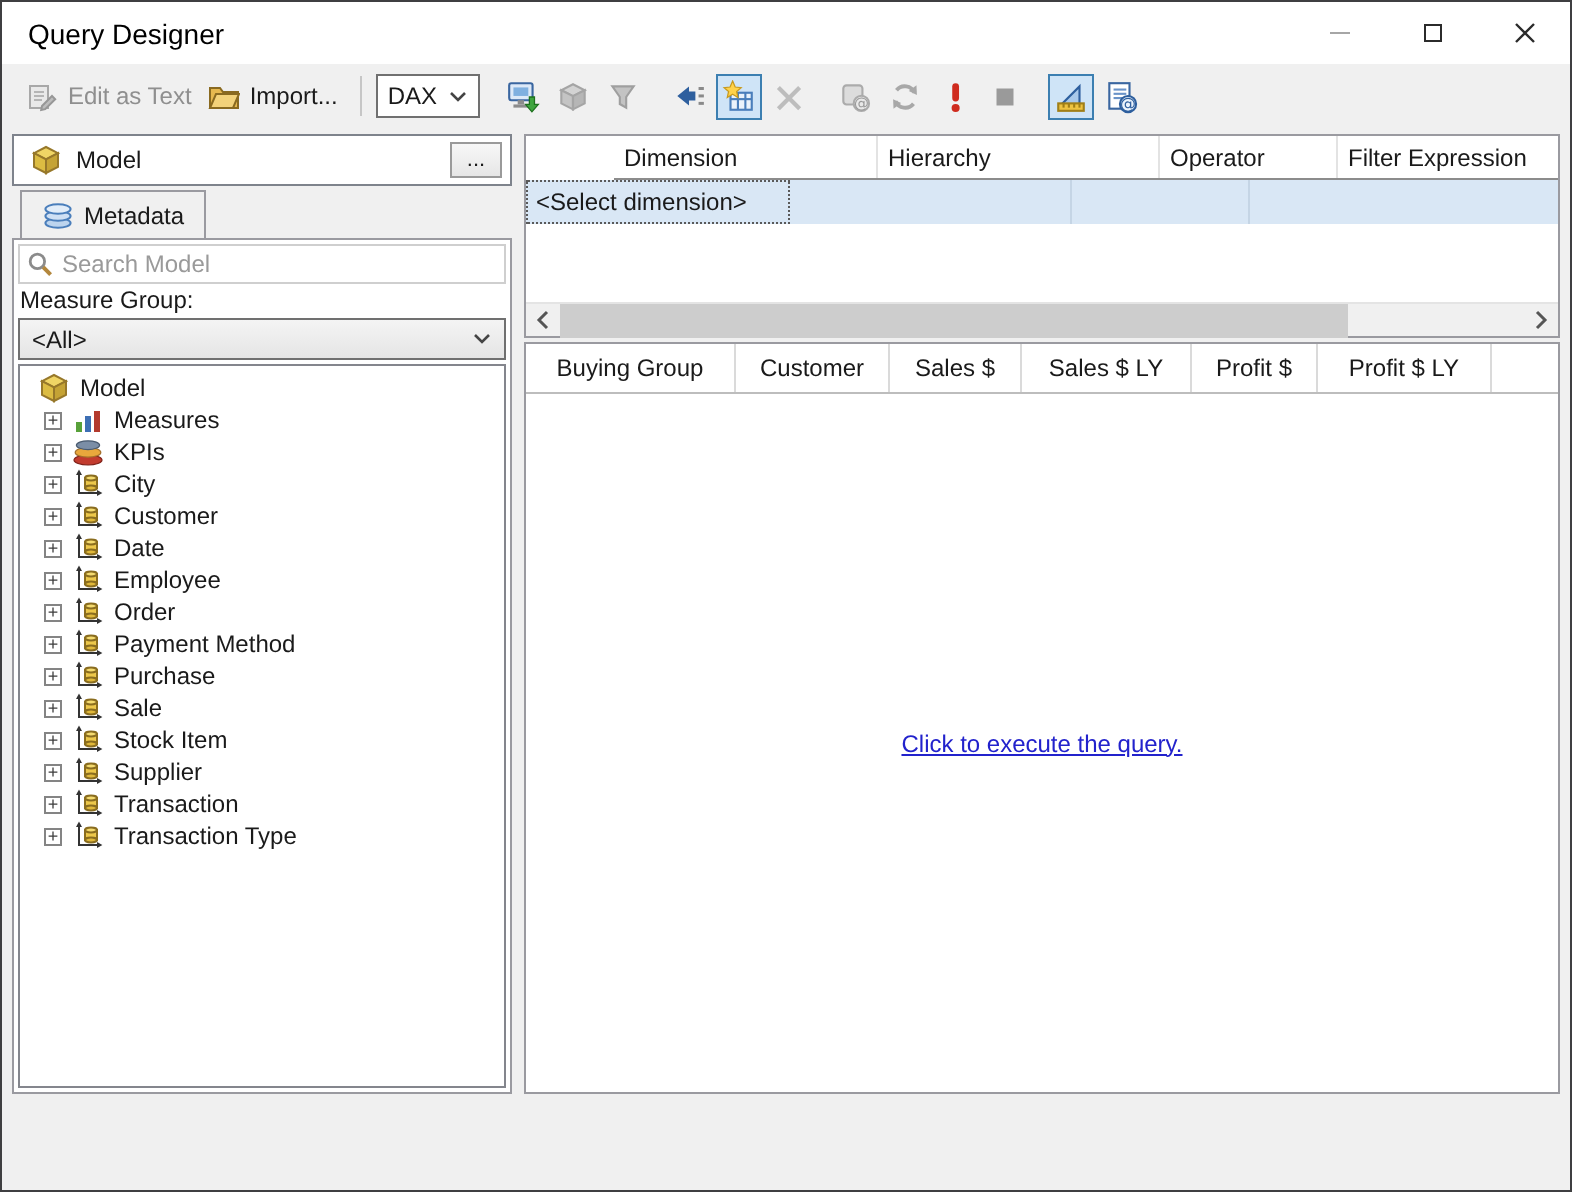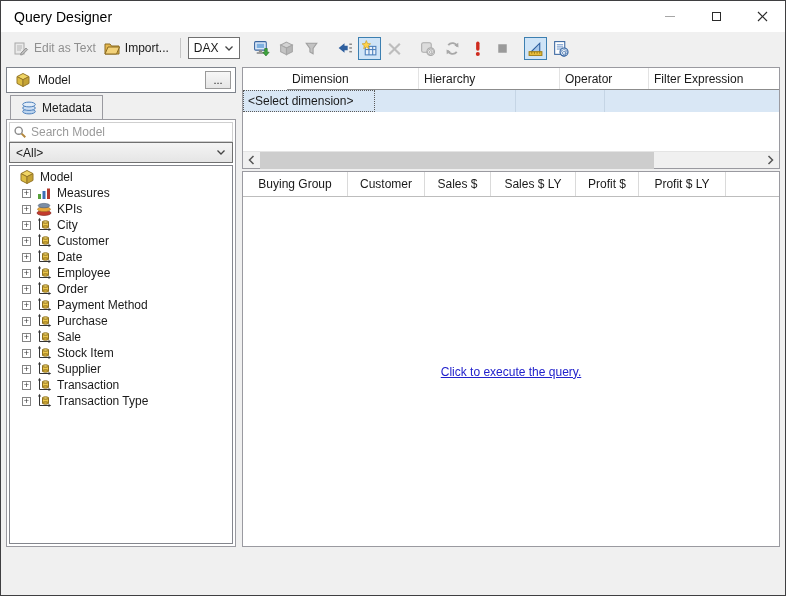--- a/index.html
+++ b/index.html
@@ -29,21 +29,21 @@
   .tb-icons{ display:flex; align-items:center; margin-left:10px; gap:2px; }
   .tb-icon{ width:23px; height:23px; display:flex; align-items:center; justify-content:center;
             border:1px solid transparent; }
   .tb-icon.active{ background:#cfe4f7; border:1px solid #3c7fb1; }
   .tb-gap{ width:6px; }
 
   
   .main{ position:absolute; top:66px; left:5px; right:5px; bottom:48px; display:flex; }
 
   
-  .left-panel{ width:230px; display:flex; flex-direction:column; }
+  .left-panel{ width:250px; display:flex; flex-direction:column; }
   .model-header{ height:26px; border:1px solid #7e838c; background:#fff;
                  display:flex; align-items:center; gap:7px; padding:0 4px 0 8px; }
   .more-btn{ margin-left:auto; width:26px; height:18px; border:1px solid #9a9a9a;
              background:linear-gradient(#f7f7f7,#e6e6e6); display:flex; align-items:center;
              justify-content:center; font-size:11px; line-height:10px; }
   .tab-row{ height:26px; display:flex; align-items:flex-end; padding-left:4px; }
   .tab{ height:24px; display:flex; align-items:center; gap:5px; padding:0 10px;
         border:1px solid #9a9aa0; border-bottom:none; background:#f0f0f0; }
   .metadata-content{ flex:1; border:1px solid #9a9aa0; background:#fff; padding:2px;
                      display:flex; flex-direction:column; }
@@ -275,20 +275,21 @@
       <div class="metadata-content">
 
         <div class="search-box">
           <svg width="14" height="14" viewBox="0 0 14 14">
               <circle cx="5.7" cy="5.7" r="3.6" fill="none" stroke="#8b8b8b" stroke-width="1.4"></circle>
               <line x1="8.6" y1="8.6" x2="12.3" y2="12.3" stroke="#b3873c" stroke-width="2"></line>
             </svg>
           <input type="text" placeholder="Search Model" style="">
         </div>
 
+        <div class="mg-label">Measure Group:</div>
 
         <div class="mg-combo">
           <span>&lt;All&gt;</span>
           <svg width="10" height="7" viewBox="0 0 10 7">
               <path d="M1.5 1.5 L5 5 L8.5 1.5" stroke="#444" stroke-width="1.3" fill="none"></path>
             </svg>
         </div>
 
         <div class="tree">
 

